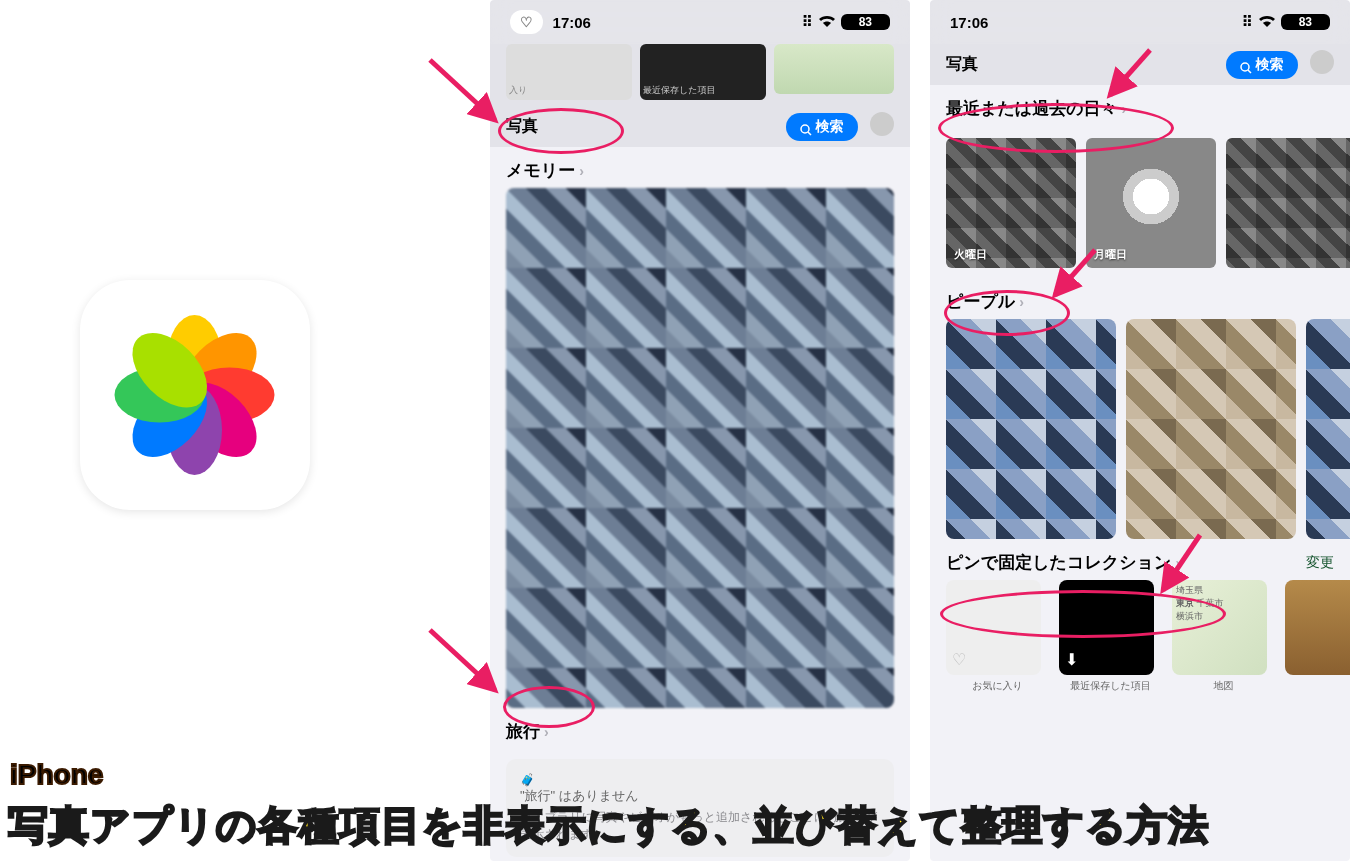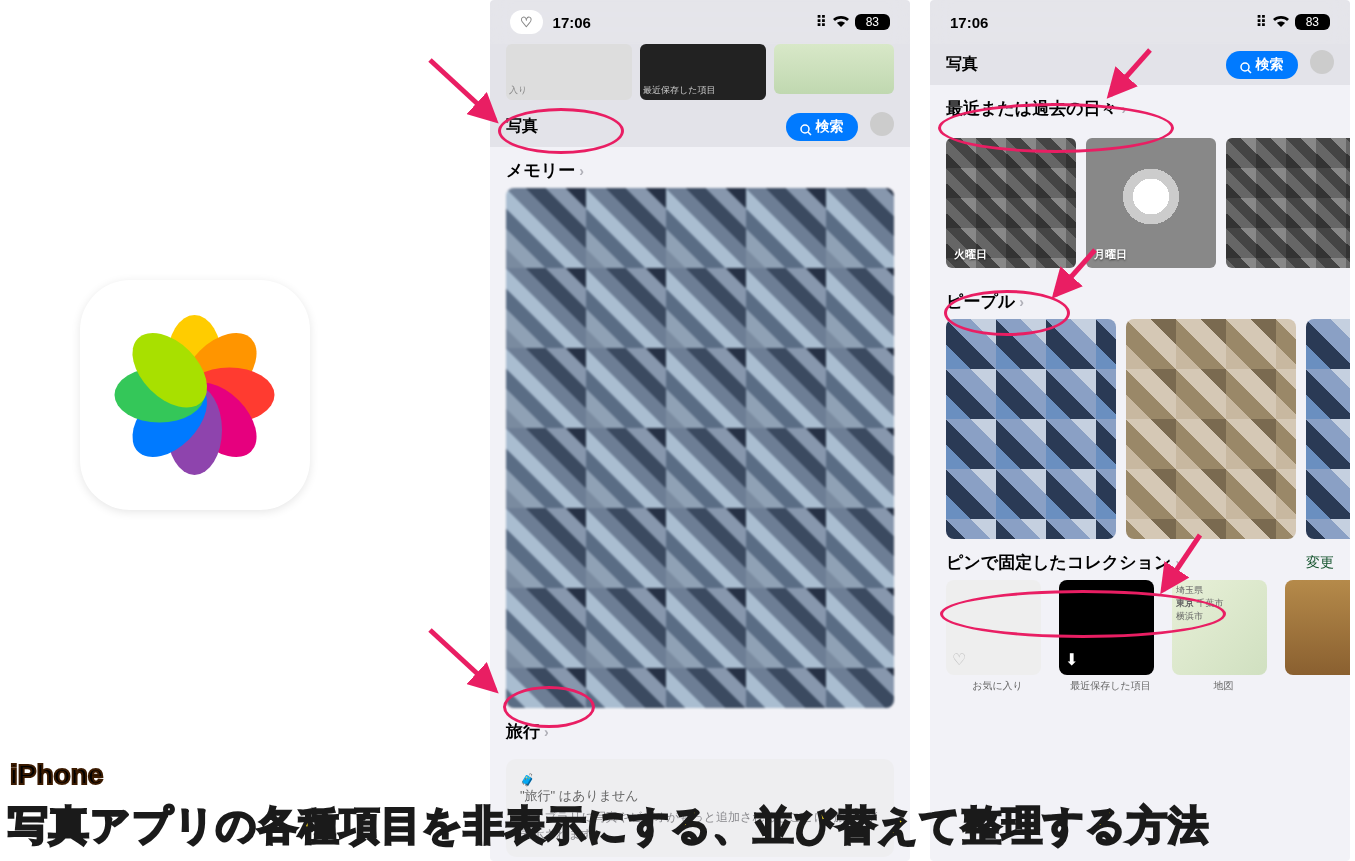--- a/index.html
+++ b/index.html
@@ -54,23 +54,23 @@
 }
 .status-left{display:flex;align-items:center}
 .status-right{display:flex;align-items:center;gap:6px}
 .battery{
   display:inline-flex;
   align-items:center;
   gap:2px;
   background:#000;
   color:#fff;
   border-radius:6px;
-  padding:1px 11px;
+  padding:1px 18px;
   font-size:12px;
-  font-weight:400;
+  font-weight:700;
 }
 .heart-pill{
   background:#fff;
   border-radius:20px;
   padding:4px 10px;
   font-size:14px;
   color:#888;
 }
 .app-header{
   display:flex;

